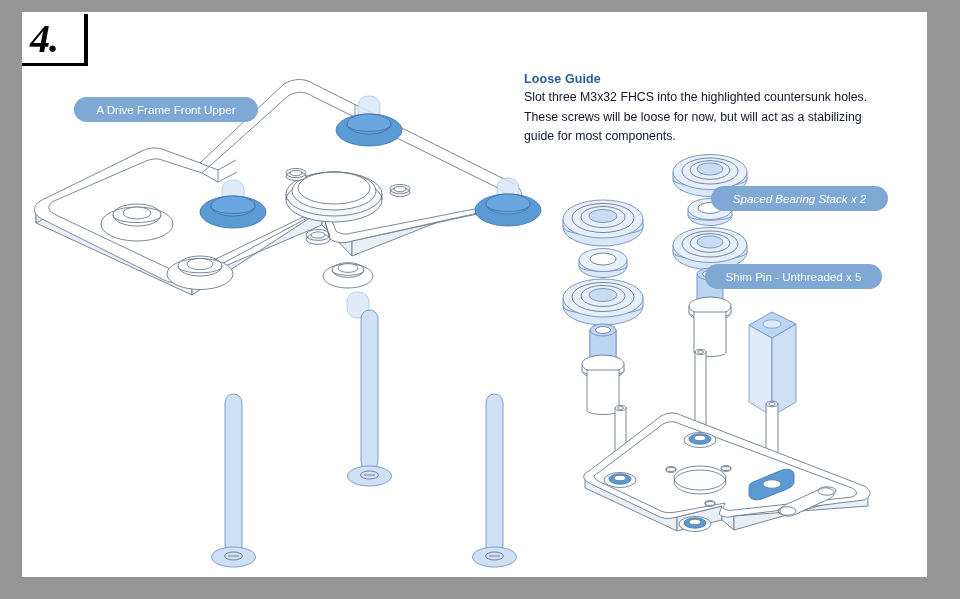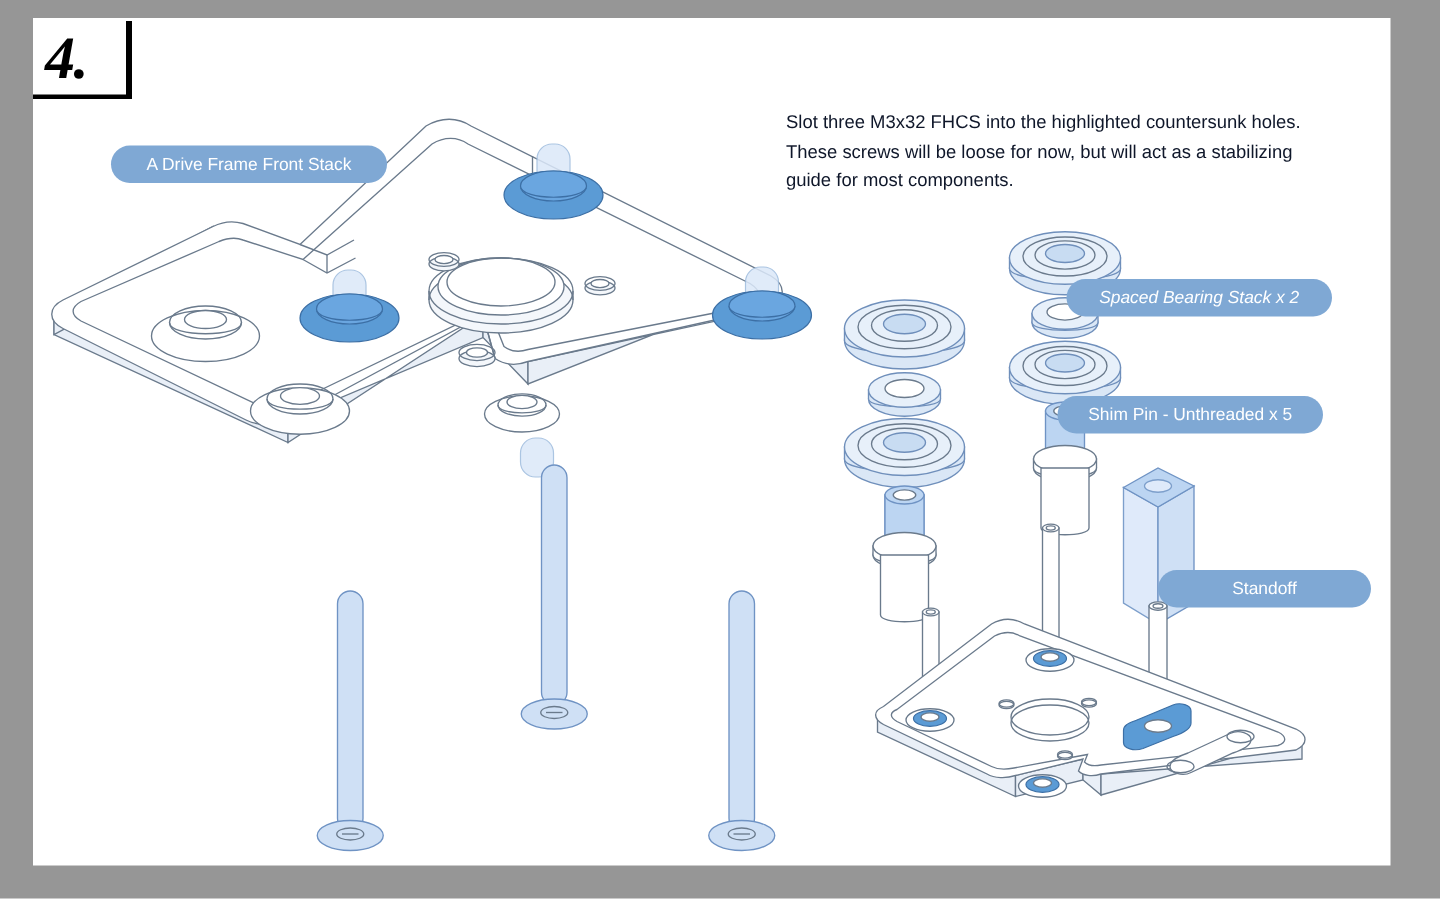--- a/index.html
+++ b/index.html
@@ -66,20 +66,21 @@
 </head>
 <body>
 
 <div id="page">
 
   <div id="step-badge">
     <span>4.</span>
   </div>
 
   <div id="instr">
+    <h3>Loose Guide</h3>
     <p>Slot three M3x32 FHCS into the highlighted countersunk holes. These screws will be loose for now, but will act as a stabilizing guide for most components.</p>
   </div>
 
   <svg width="905" height="565" viewBox="0 0 905 565">
 
     <g>
 
       <path class="face-s" d="M14 196 L14 211 L170 283 L170 268 Z"></path>
       <path class="face-s" d="M170 283 L170 268 L300 213 L300 198 Z"></path>
       <path class="face-s" d="M300 213 L300 198 L330 229 L330 244 Z"></path>
@@ -380,25 +381,22 @@
         <ellipse class="face-w" cx="673" cy="510" rx="6" ry="2.8"></ellipse>
       </g>
       <g>
         <path class="blue-hi" d="M736 468 L760 458 C765 456, 772 458, 772 462 L772 470 C772 474, 766 477, 760 479 L740 487 C734 489, 727 487, 727 483 L727 475 C727 471, 731 470, 736 468 Z"></path>
         <ellipse class="face-w" cx="750" cy="472" rx="9" ry="4.2"></ellipse>
       </g>
     </g>
   </svg>
 
   <div class="pill" style="left:52px;top:85px;width:184px;">
-    <span>A Drive Frame Front Stack</span>
+    <span>A Drive Frame Front Upper</span>
   </div>
   <div class="pill" style="left:689px;top:174px;width:177px;font-style:italic;">
     <span>Spaced Bearing Stack x 2</span>
   </div>
   <div class="pill" style="left:683px;top:252px;width:177px;">
     <span>Shim Pin - Unthreaded x 5</span>
   </div>
-  <div class="pill" style="left:750px;top:368px;width:142px;">
-    <span>Standoff</span>
-  </div>
 
 </div>
 
 </body></html>

